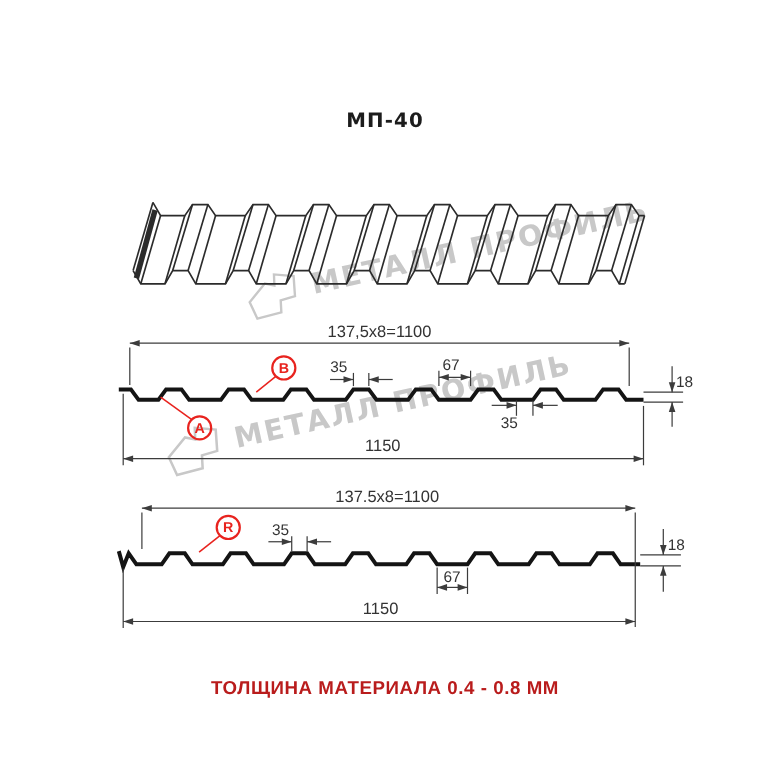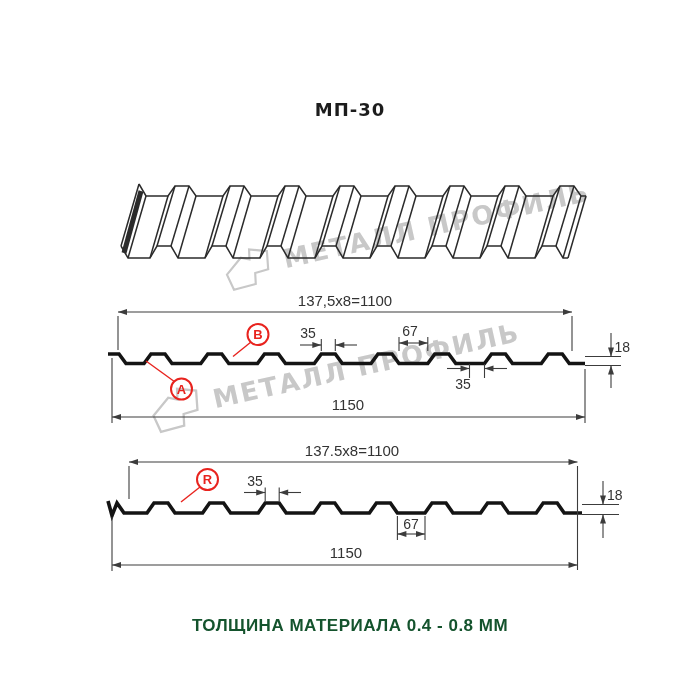--- a/index.html
+++ b/index.html
@@ -6,21 +6,21 @@
   html,body{margin:0;padding:0;background:#fff;}
   .page{position:relative;width:700px;height:700px;background:#fff;overflow:hidden;
         font-family:"Liberation Sans",sans-serif;}
   .title{position:absolute;top:54px;left:0;width:100%;text-align:center;
          font-family:"DejaVu Sans",sans-serif;font-weight:bold;font-size:36px;
          letter-spacing:1px;color:var(--line);z-index:3;}
   .subtitle{position:absolute;top:99px;left:0;width:100%;text-align:center;
             font-family:"DejaVu Sans",sans-serif;font-weight:bold;font-size:18px;
             letter-spacing:1px;color:var(--line);z-index:3;}
   .footer{position:absolute;top:616px;left:0;width:100%;text-align:center;
-          font-weight:bold;font-size:17px;letter-spacing:.5px;color:#14532d;z-index:3;}
+          font-weight:bold;font-size:17px;letter-spacing:.5px;color:#b91c1c;z-index:3;}
   .watermark{position:absolute;display:flex;align-items:center;gap:9px;
              transform-origin:0 50%;transform:rotate(-12.5deg);z-index:1;}
   .wm-text{font-family:"DejaVu Sans",sans-serif;font-weight:bold;font-size:26px;
            letter-spacing:2px;white-space:nowrap;color:var(--wm);}
   .wm-logo{stroke:var(--wm);fill:none;stroke-width:2.4;stroke-linejoin:miter;}
   #wm1{left:222px;top:250px;}
   #wm2{left:148px;top:390px;}
   svg.draw{position:absolute;left:0;top:0;z-index:2;}
   .profile{stroke:#141414;stroke-width:3.6;fill:none;stroke-linejoin:miter;}
   .persp{stroke:#2b2b2b;stroke-width:1.5;fill:none;}
@@ -32,21 +32,21 @@
   .callout-circle{stroke:var(--red);stroke-width:2;fill:none;}
   .callout-leader{stroke:var(--red);stroke-width:1.4;fill:none;}
   .callout-text{fill:var(--red);font-family:"Liberation Sans",sans-serif;
                 font-size:13px;font-weight:bold;text-anchor:middle;}
 </style>
 </head>
 <body>
 
 <div class="page">
 
-  <div class="subtitle">МП-30</div>
+  <div class="subtitle">МП-40</div>
 
   <div class="watermark" id="wm1">
     <svg class="wm-logo" width="54" height="46" viewBox="0 0 60 50">
       <path d="M5,28 L24,13 L33,17 L35,6 L54,12 L51,32 L36,33 L34,45 L9,46 Z"></path>
     </svg>
     <span class="wm-text">МЕТАЛЛ ПРОФИЛЬ</span>
   </div>
 
   <div class="watermark" id="wm2">
     <svg class="wm-logo" width="58" height="48" viewBox="0 0 60 50">

